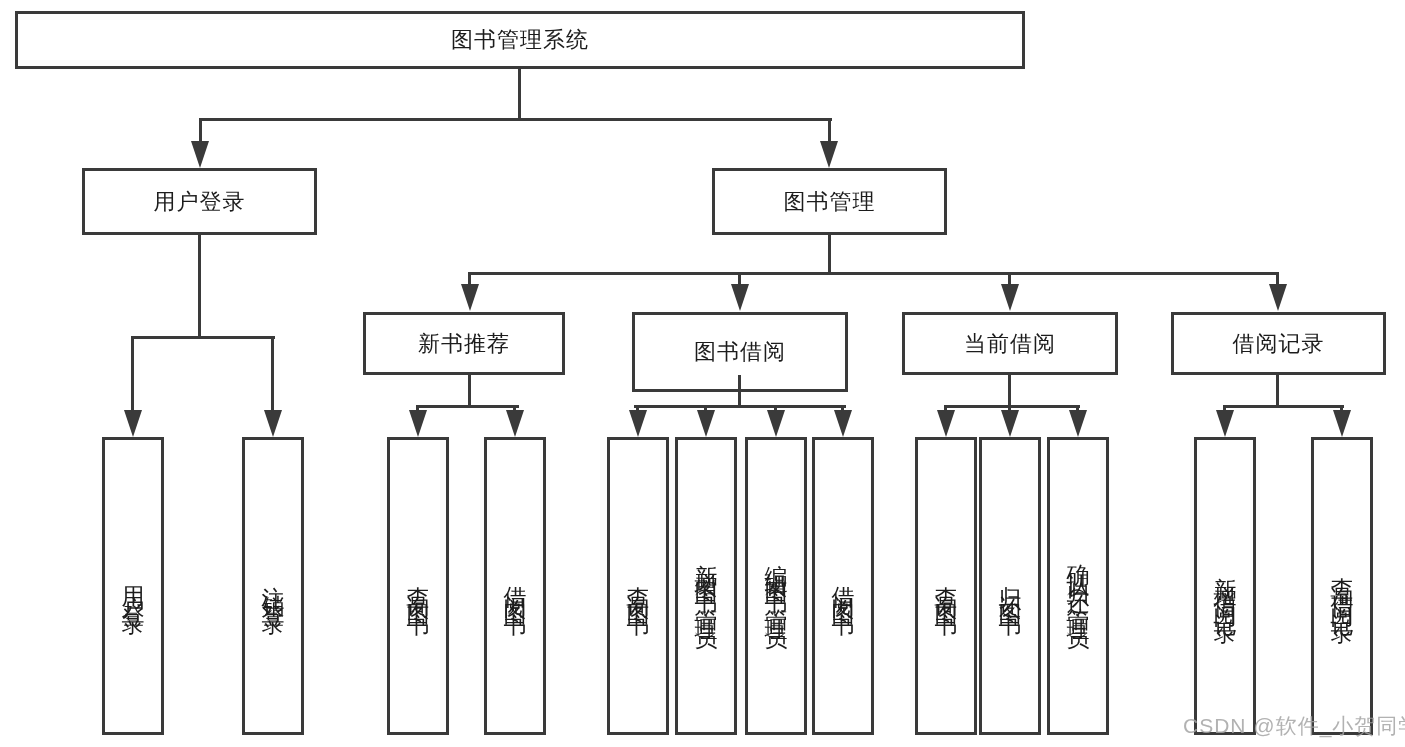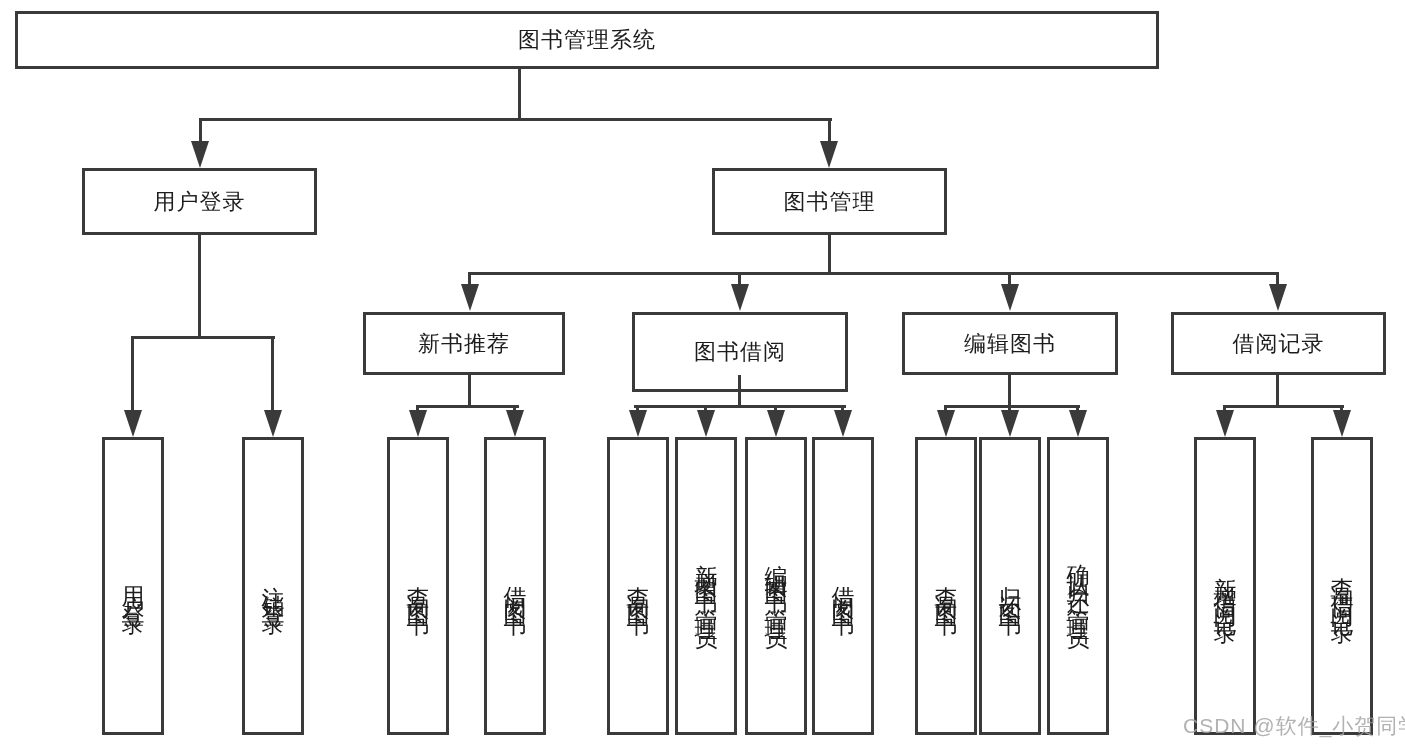--- a/index.html
+++ b/index.html
@@ -15,39 +15,39 @@
   .ar{position:absolute;width:0;height:0;border-left:9px solid transparent;
       border-right:9px solid transparent;border-top:27px solid #3a3a3a;}
   .watermark{position:absolute;left:1183px;top:712px;font-size:21px;letter-spacing:1px;
              color:rgba(165,165,165,0.85);z-index:5;white-space:nowrap;}
 </style>
 </head>
 <body>
 
 <div class="canvas">
 
-  <div class="box hbox" style="left:15px;top:11px;width:1144px;height:58px">
+  <div class="box hbox" style="left:15px;top:11px;width:1010px;height:58px">
     <span>图书管理系统</span>
   </div>
 
   <div class="box hbox" style="left:82px;top:168px;width:235px;height:67px">
     <span>用户登录</span>
   </div>
   <div class="box hbox" style="left:712px;top:168px;width:235px;height:67px">
     <span>图书管理</span>
   </div>
 
   <div class="box hbox" style="left:363px;top:312px;width:202px;height:63px">
     <span>新书推荐</span>
   </div>
   <div class="box hbox" style="left:632px;top:312px;width:216px;height:80px">
     <span>图书借阅</span>
   </div>
   <div class="box hbox" style="left:902px;top:312px;width:216px;height:63px">
-    <span>编辑图书</span>
+    <span>当前借阅</span>
   </div>
   <div class="box hbox" style="left:1171px;top:312px;width:215px;height:63px">
     <span>借阅记录</span>
   </div>
 
   <div class="box leaf" style="left:102px;top:437px;width:62px;height:298px">
     <span class="vt">用户登录</span>
   </div>
   <div class="box leaf" style="left:242px;top:437px;width:62px;height:298px">
     <span class="vt">注销登录</span>

